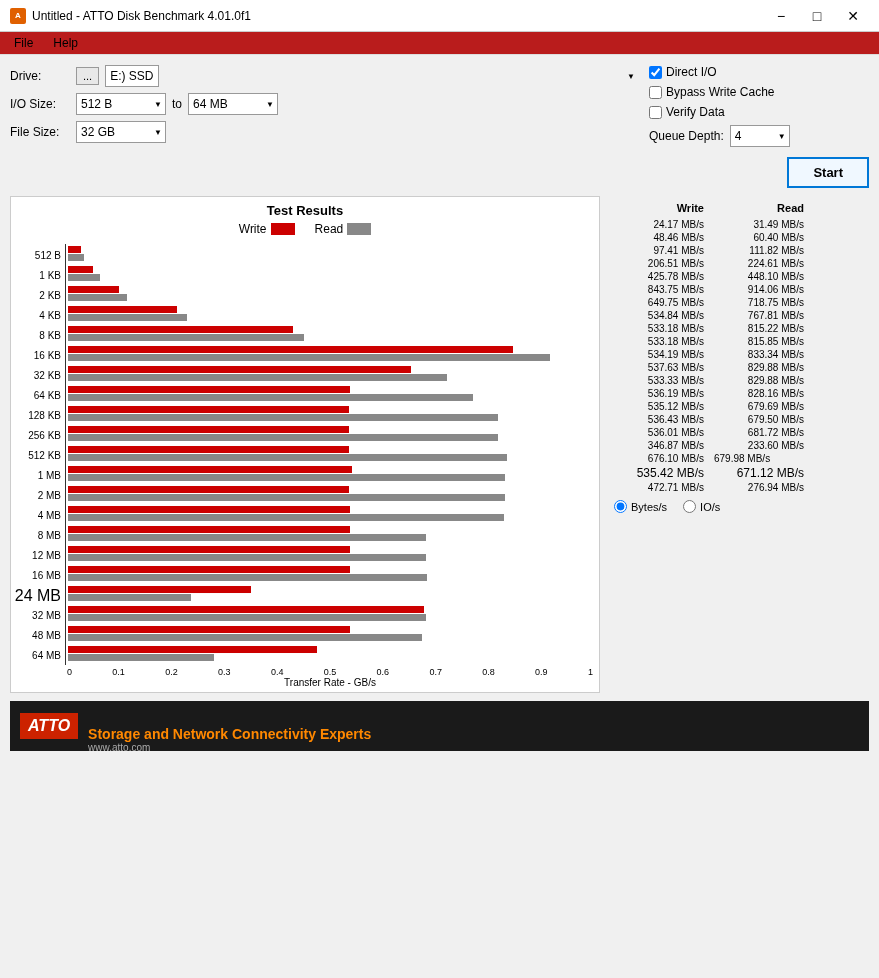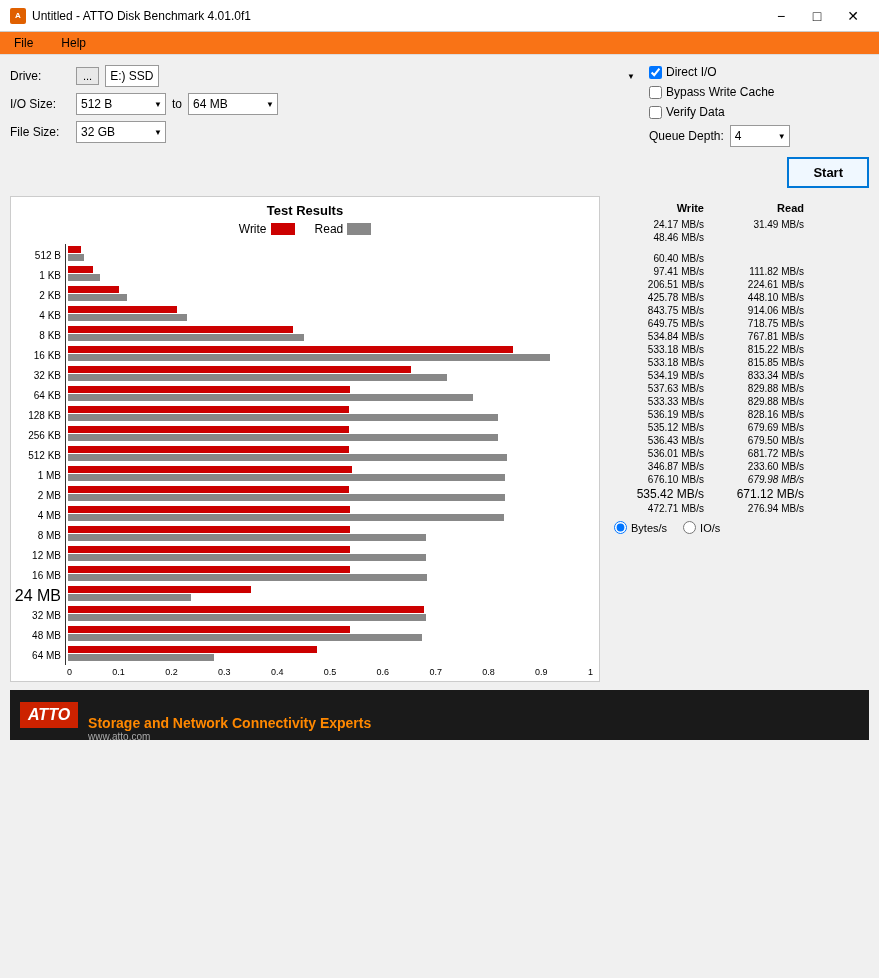--- a/index.html
+++ b/index.html
@@ -13,23 +13,23 @@
       padding: 6px 10px;
       border-bottom: 1px solid #ccc;
       height: 32px;
     }
     .title-bar-left { display: flex; align-items: center; gap: 6px; font-size: 12px; }
     .title-bar-icon { width: 16px; height: 16px; background: #e06000; border-radius: 2px; display: flex; align-items: center; justify-content: center; color: white; font-size: 8px; font-weight: bold; }
     .title-bar-controls { display: flex; gap: 4px; }
     .title-btn { width: 32px; height: 20px; border: none; background: transparent; cursor: pointer; font-size: 14px; display: flex; align-items: center; justify-content: center; }
     
     .menu-bar {
-      background: #f97316;
-      display: flex;
-      gap: 12px;
+      background: #b91c1c;
+      display: flex;
+      gap: 4px;
       padding: 2px 6px;
       border-bottom: 1px solid #ddd;
     }
     .menu-item { padding: 2px 8px; cursor: pointer; font-size: 12px; }
     
     .main-content {
       background: #f0f0f0;
       padding: 10px;
       display: flex;
       flex-direction: column;
@@ -453,34 +453,35 @@
               <span>0.2</span>
               <span>0.3</span>
               <span>0.4</span>
               <span>0.5</span>
               <span>0.6</span>
               <span>0.7</span>
               <span>0.8</span>
               <span>0.9</span>
               <span>1</span>
             </div>
+          <div style="text-align:center; font-size:10px; padding-left:50px;">Transfer Rate - GB/s</div>
         </div>
       </div>
 
       <div style="padding: 6px; background:#f0f0f0;">
         <div style="display:flex; gap:10px; font-weight:bold; font-size:11px; margin-bottom:4px; padding-left:8px;">
           <span style="width:90px; text-align:right;">Write</span>
           <span style="width:90px; text-align:right;">Read</span>
         </div>
         <div id="results-rows">
         <div style="display: flex; gap: 10px; font-size: 10px; padding: 1px 0px 1px 8px;">
               <span style="width: 90px; text-align: right;">24.17 MB/s</span>
               <span style="width: 90px; text-align: right;">31.49 MB/s</span>
             </div>
-            <div style="display: flex; gap: 10px; font-size: 10px; padding: 1px 0px 1px 8px; flex-direction: column;">
+            <div style="display: flex; gap: 10px; font-size: 10px; padding: 1px 0px 1px 8px;">
               <span style="width: 90px; text-align: right;">48.46 MB/s</span>
               <span style="width: 90px; text-align: right;">60.40 MB/s</span>
             </div>
             <div style="display: flex; gap: 10px; font-size: 10px; padding: 1px 0px 1px 8px;">
               <span style="width: 90px; text-align: right;">97.41 MB/s</span>
               <span style="width: 90px; text-align: right;">111.82 MB/s</span>
             </div>
             <div style="display: flex; gap: 10px; font-size: 10px; padding: 1px 0px 1px 8px;">
               <span style="width: 90px; text-align: right;">206.51 MB/s</span>
               <span style="width: 90px; text-align: right;">224.61 MB/s</span>
@@ -536,21 +537,21 @@
             <div style="display: flex; gap: 10px; font-size: 10px; padding: 1px 0px 1px 8px;">
               <span style="width: 90px; text-align: right;">536.01 MB/s</span>
               <span style="width: 90px; text-align: right;">681.72 MB/s</span>
             </div>
             <div style="display: flex; gap: 10px; font-size: 10px; padding: 1px 0px 1px 8px;">
               <span style="width: 90px; text-align: right;">346.87 MB/s</span>
               <span style="width: 90px; text-align: right;">233.60 MB/s</span>
             </div>
             <div style="display: flex; gap: 10px; font-size: 10px; padding: 1px 0px 1px 8px;">
               <span style="width: 90px; text-align: right;">676.10 MB/s</span>
-              <span style="width: 90px; text-align: right; font-style: italic;">679.98 MB/s</span>
+              <span style="width: 90px; ">679.98 MB/s</span>
             </div>
             <div style="display: flex; gap: 10px; font-size: 12px; padding: 1px 0px 1px 8px;">
               <span style="width: 90px; text-align: right;">535.42 MB/s</span>
               <span style="width: 90px; text-align: right;">671.12 MB/s</span>
             </div>
             <div style="display: flex; gap: 10px; font-size: 10px; padding: 1px 0px 1px 8px;">
               <span style="width: 90px; text-align: right;">472.71 MB/s</span>
               <span style="width: 90px; text-align: right;">276.94 MB/s</span>
             </div>
           </div>

